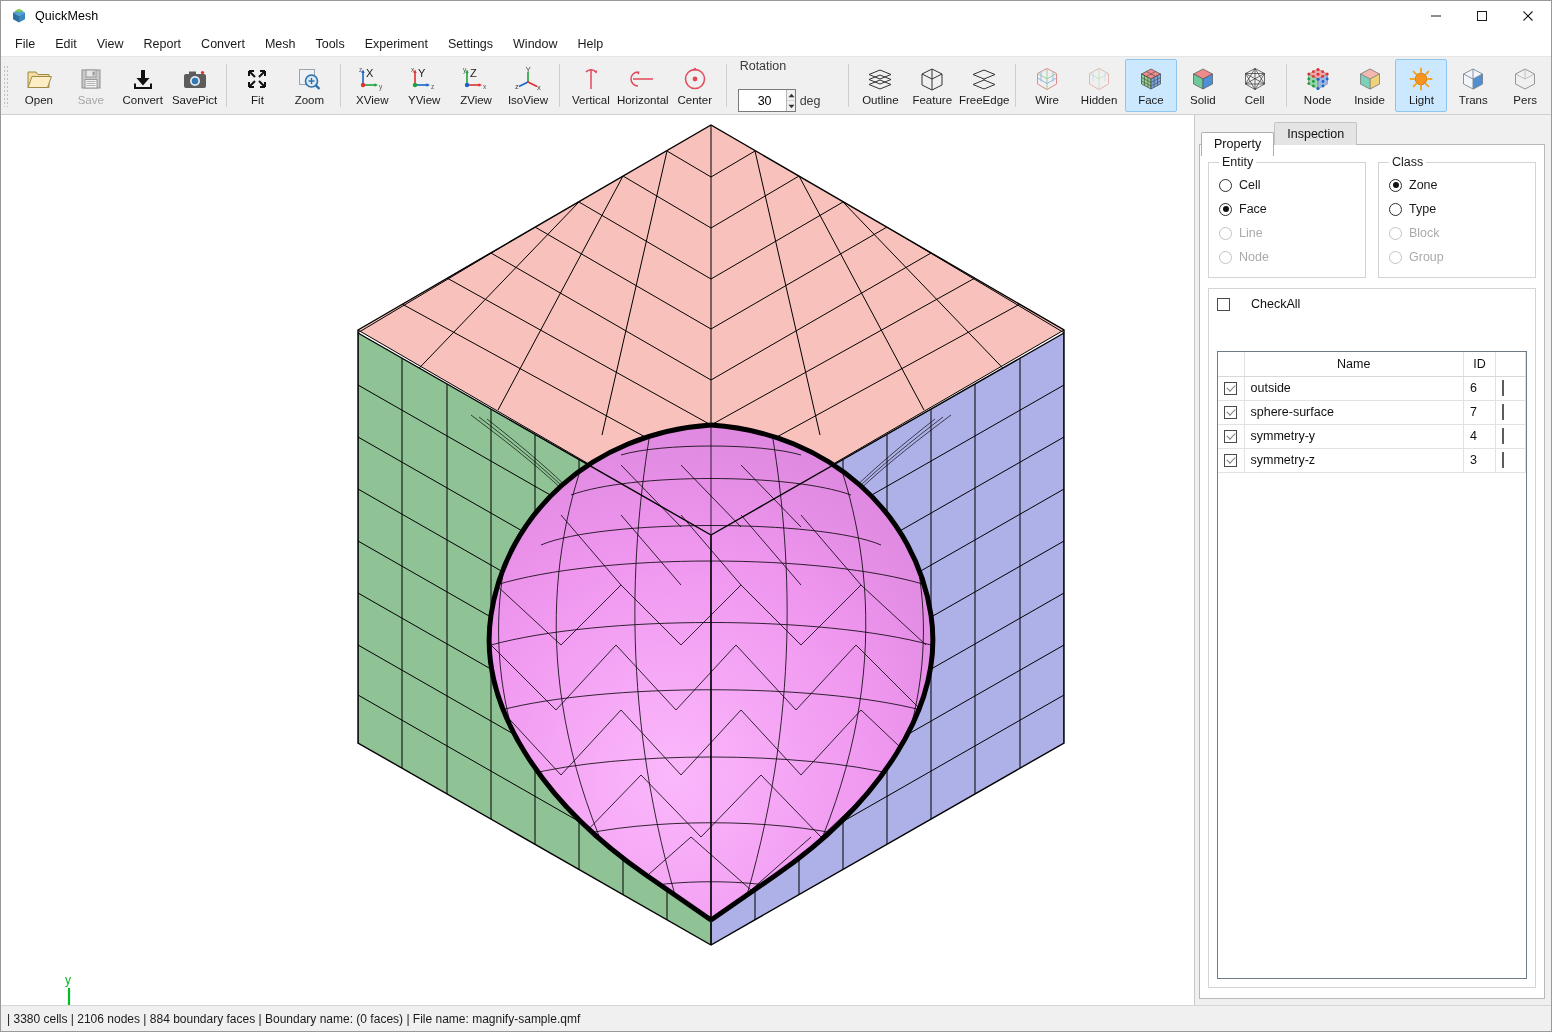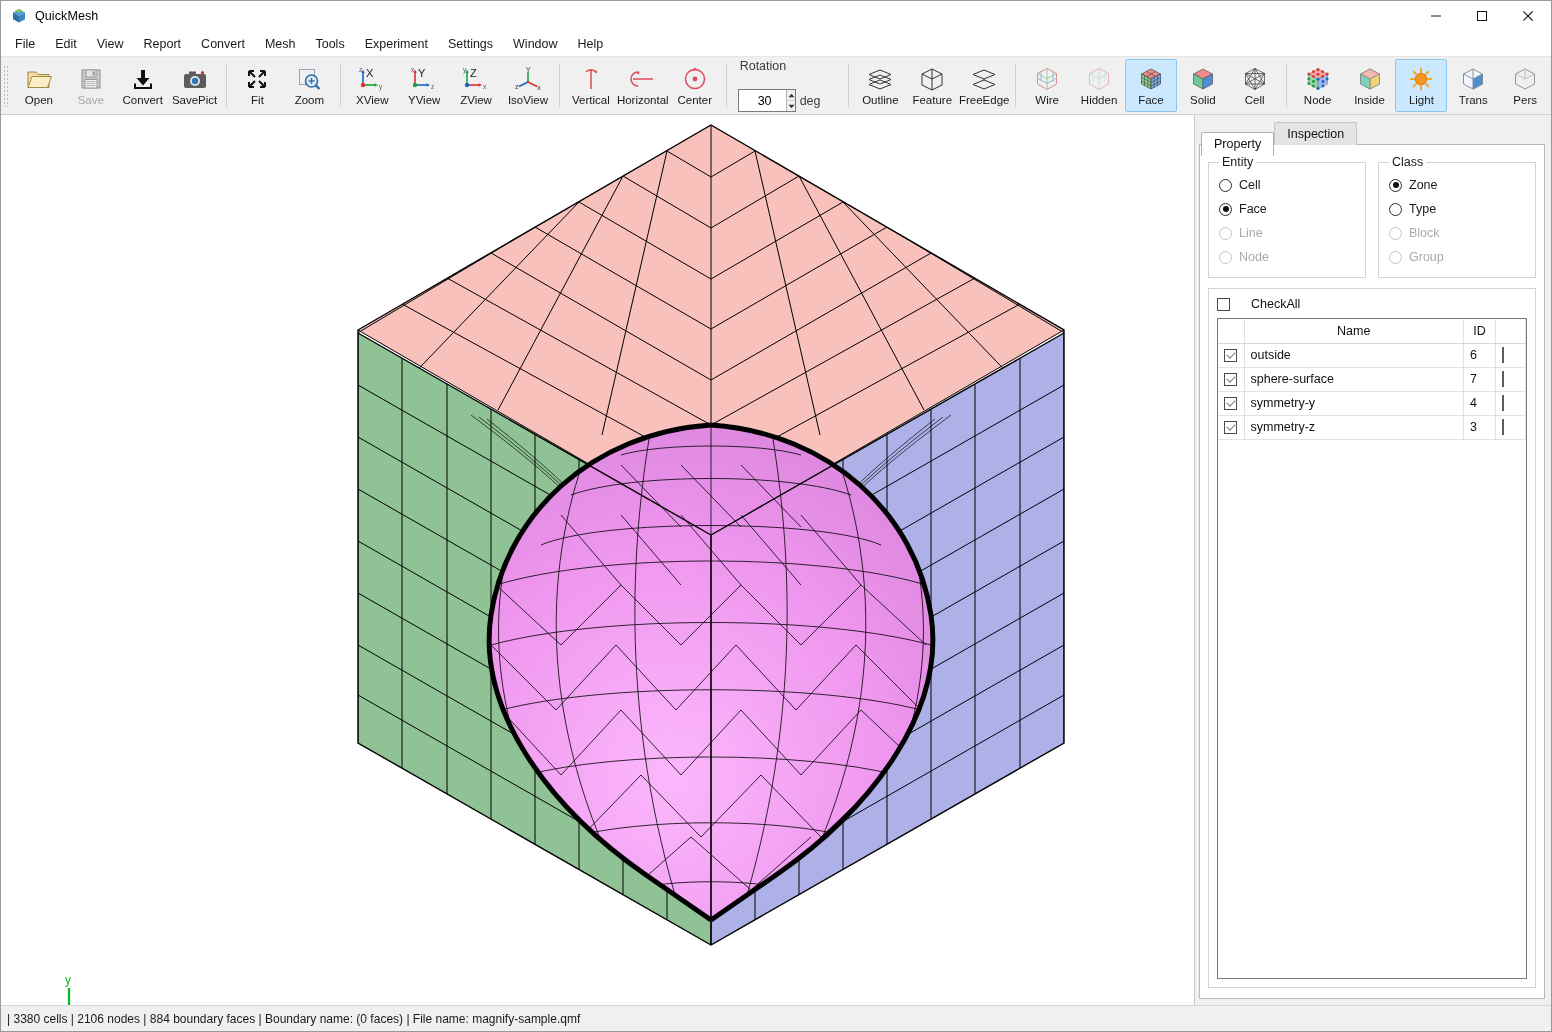--- a/index.html
+++ b/index.html
@@ -159,21 +159,21 @@
     width: 13px; height: 13px; border: 1px solid #4a4a4a; background: #fff;
     flex: none; display: flex; align-items: center; justify-content: center;
     box-sizing: border-box;
   }
   .cbox.checked::after {
     content: ""; width: 7px; height: 4px; border-left: 1.6px solid #7d7d7d;
     border-bottom: 1.6px solid #7d7d7d; transform: rotate(-45deg) translate(1px,-1px);
   }
   .checkall-lb { font-size: 12.5px; color: #111; }
 
-  .tablewrap { flex: 1; border: 1px solid #6e7a86; background: #fff; overflow: hidden; }
+  .tablewrap { flex: 1; border: 1px solid #6e7a86; background: #fff; overflow: hidden; margin-top: 33px; }
   table.zt { width: 100%; border-collapse: collapse; table-layout: fixed; }
   table.zt th, table.zt td {
     font-size: 12.5px; font-weight: normal; color: #111;
     border-bottom: 1px solid #e2e2e2; border-right: 1px solid #e2e2e2;
     height: 24px; padding: 0 6px; box-sizing: border-box;
   }
   table.zt th { text-align: center; background: #fff; border-bottom: 1px solid #d8d8d8; }
   col.c-chk { width: 26px; }
   col.c-id  { width: 32px; }
   col.c-sw  { width: 30px; }

